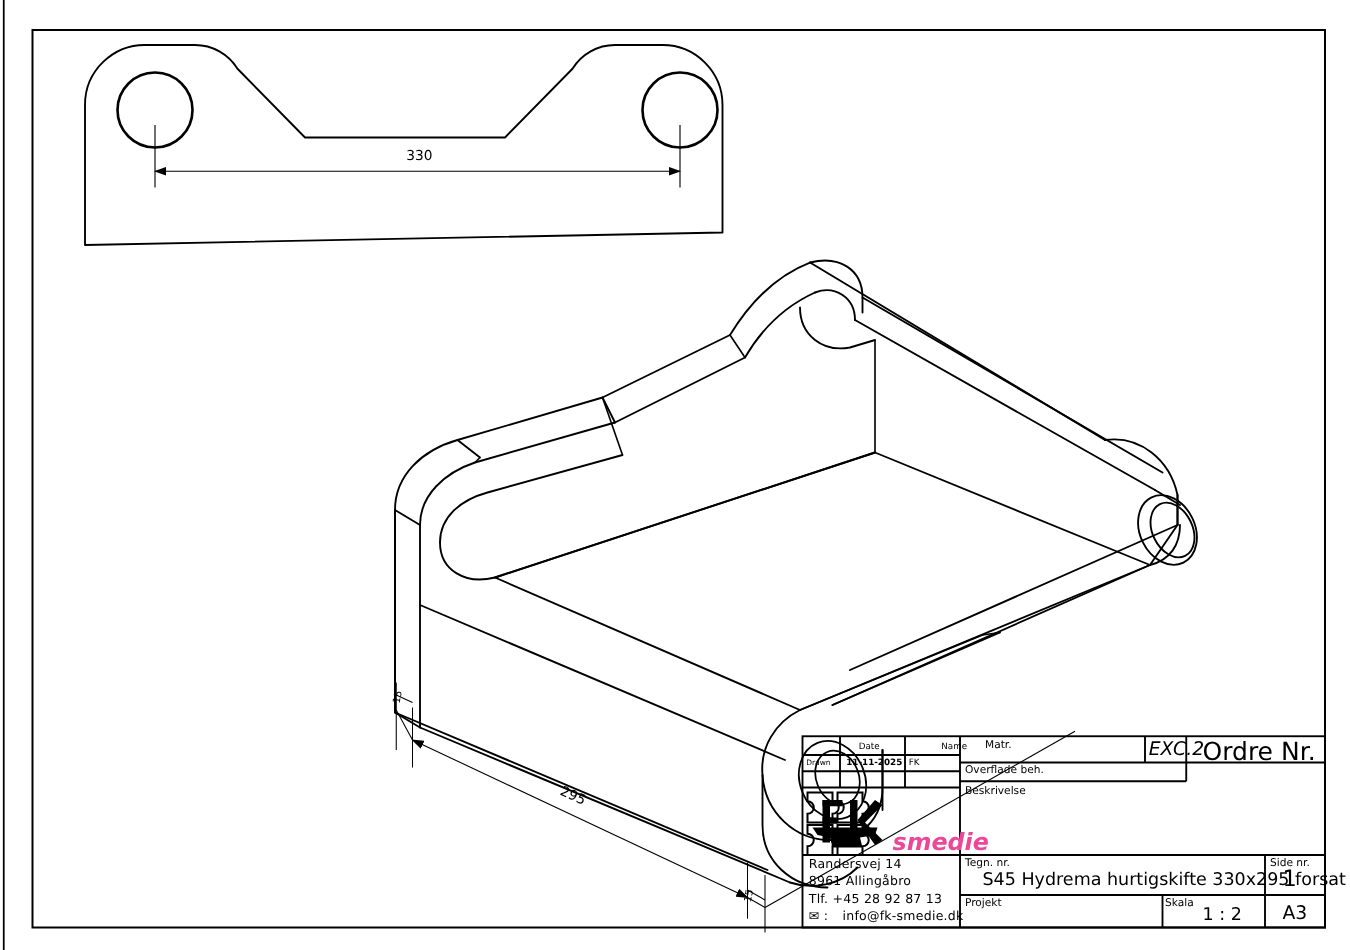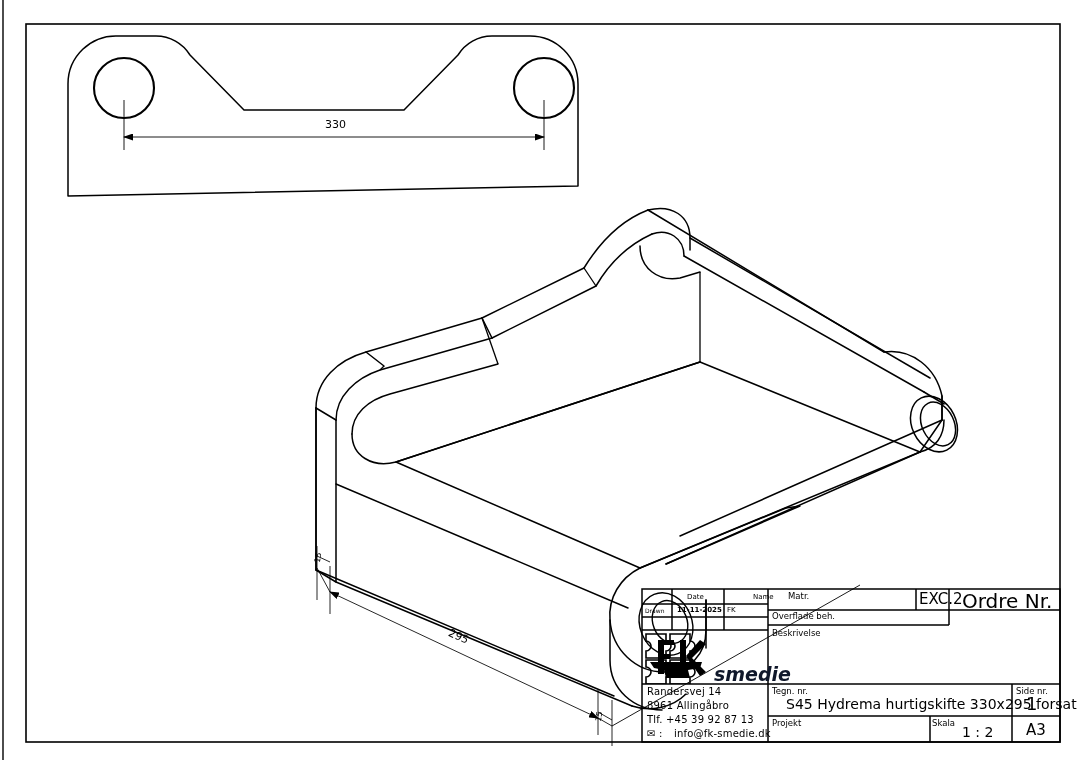--- a/index.html
+++ b/index.html
@@ -6,24 +6,24 @@
   body{width:1080px;height:760px;overflow:hidden;
        font-family:"DejaVu Sans","Liberation Sans",sans-serif;color:#000;}
   #page{position:relative;width:1080px;height:667px;background:#fff;}
   #sheet{position:absolute;inset:0;}
   
   .tb{position:absolute;font-family:"DejaVu Sans","Liberation Sans",sans-serif;
       color:#000;white-space:pre;line-height:1;}
   .tiny{font-size:7px;}
   .small{font-size:8.5px;}
   .med{font-size:11px;}
-  .big{font-size:15px;}
+  .big{font-size:15px;font-style:italic;}
   .huge{font-size:20px;}
   .addr{font-size:10px;letter-spacing:.2px;}
-  .red{color:#0f172a;font-weight:bold;font-style:italic;}
+  .red{color:#ec4899;font-weight:bold;font-style:italic;}
   .dimtxt{position:absolute;font-size:11px;font-family:"DejaVu Sans","Liberation Sans",sans-serif;}
   .dimtxt.s{font-size:8px;}
 </style>
 </head>
 <body>
 
 <div id="page">
 
   <svg id="sheet" viewBox="0 0 1080 760">
     <defs>
@@ -262,17 +262,17 @@
       <path d="M42,24 L56,8 L62,12 L48,26 L62,40 L56,44 z"></path>
     </g>
 
     <path d="M6,30 L58,30 L56,36 L44,38 L46,46 L22,46 L20,38 L10,36 z" fill="#000"></path>
   </svg>
 
   <div class="tb red" style="left:714px;top:665px;font-size:19px;">smedie</div>
 
   <div class="tb addr" style="left:647px;top:687px;">Randersvej 14</div>
   <div class="tb addr" style="left:647px;top:701px;">8961 Allingåbro</div>
-  <div class="tb addr" style="left:647px;top:715px;">Tlf. +45 39 92 87 13</div>
+  <div class="tb addr" style="left:647px;top:715px;">Tlf. +45 28 92 87 13</div>
   <div class="tb addr" style="left:647px;top:729px;">✉ :</div>
   <div class="tb addr" style="left:674px;top:729px;">info@fk-smedie.dk</div>
 
 </div>
 
 </body></html>

